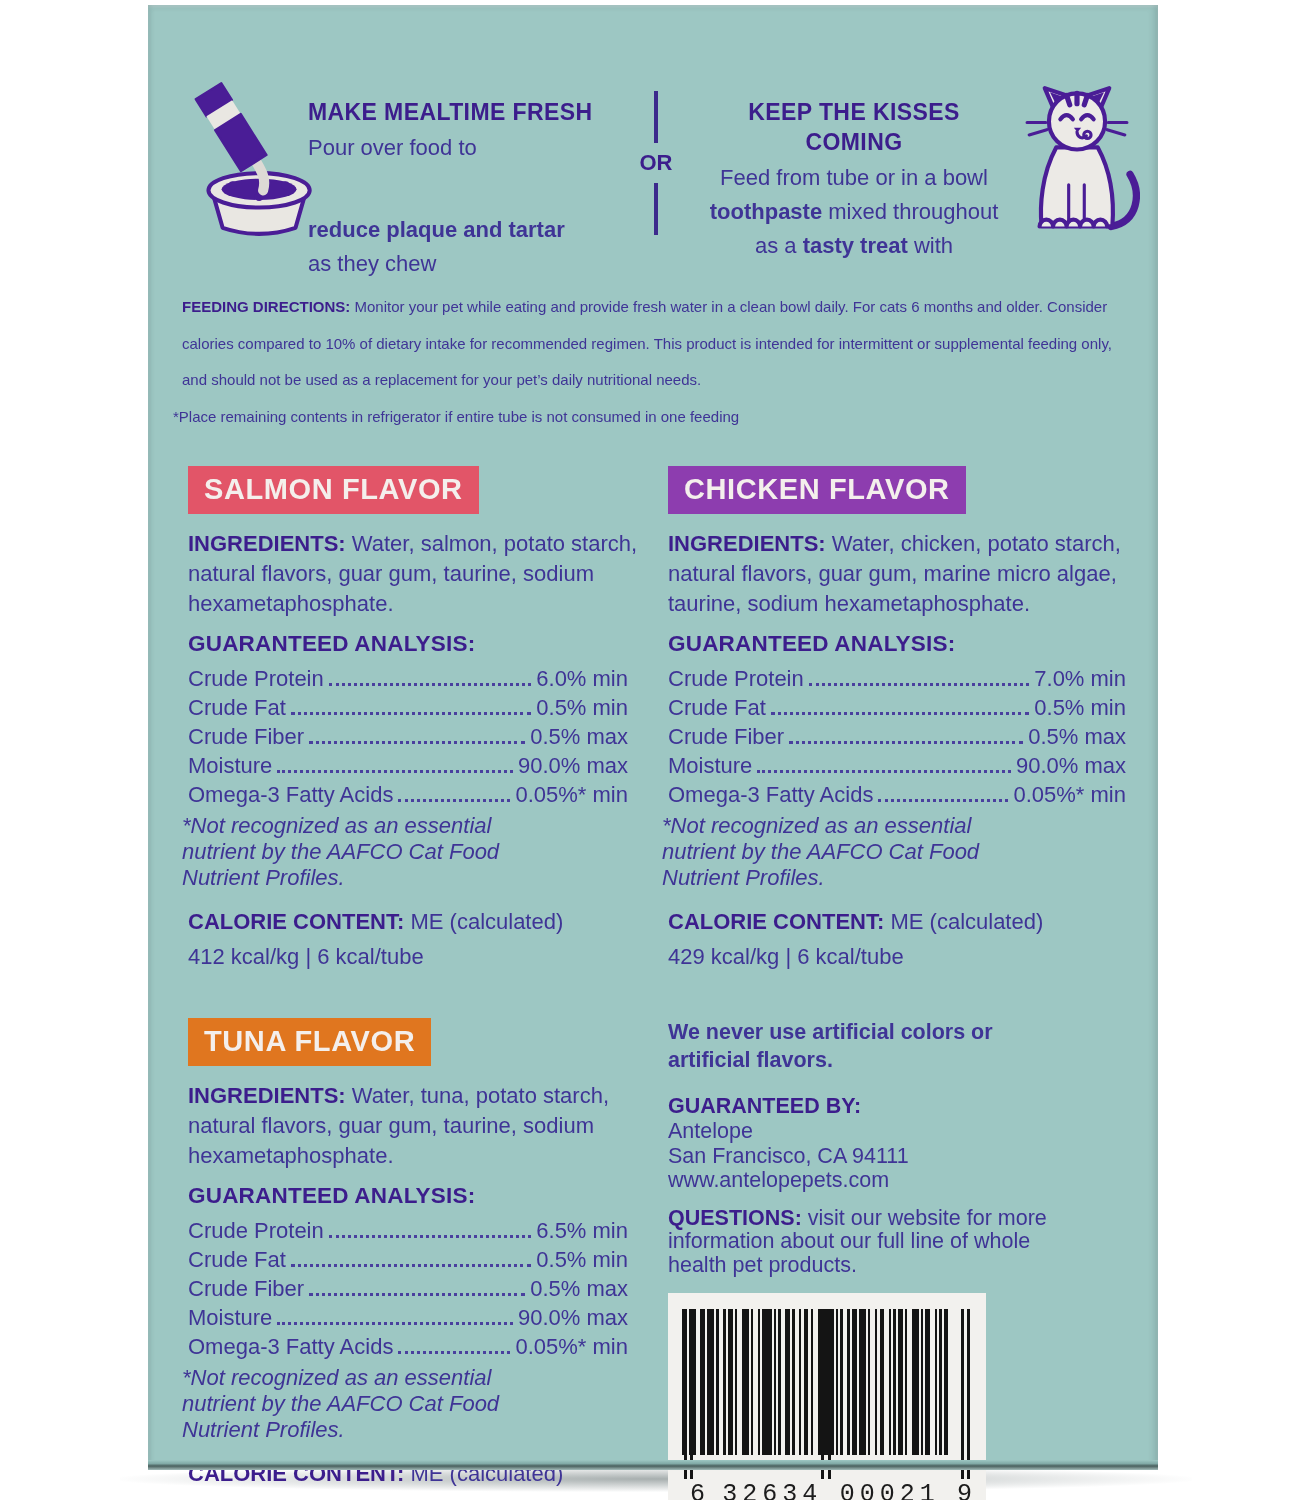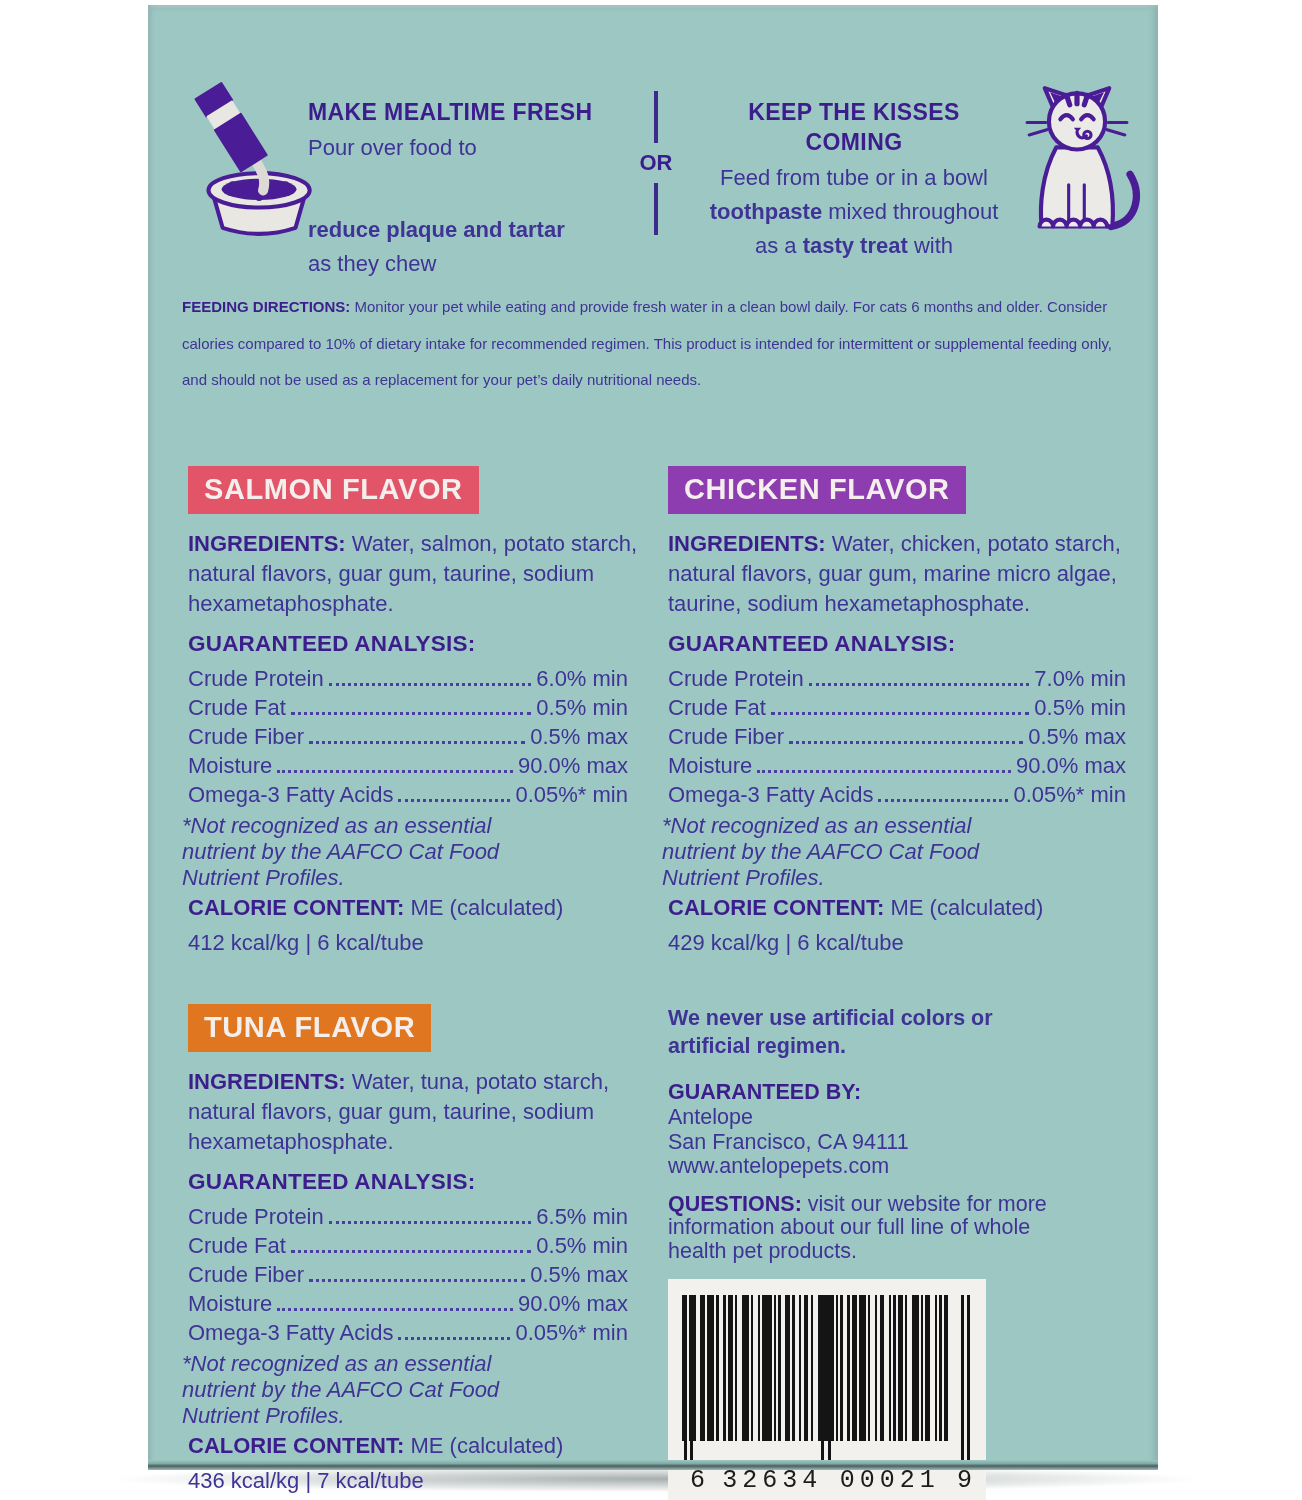--- a/index.html
+++ b/index.html
@@ -36,21 +36,21 @@
   .col-left{left:40px;width:452px;}
   .col-right{left:520px;width:465px;}
   .badge{display:inline-block;padding:7px 16px 8px;font-size:29px;font-weight:bold;color:#f4efec;letter-spacing:.6px;}
   .ing{margin:15px 0 6px;line-height:30px;}
   .ga-header{font-size:22.5px;margin:12px 0 7px;letter-spacing:.2px;}
   .ga-row{display:flex;align-items:baseline;line-height:29px;}
   .col-left .ga-row{width:440px;}
   .col-right .ga-row{width:458px;}
   .ga-row .dots{flex:1;border-bottom:3px dotted #4a3f9e;margin:0 5px 6px 5px;}
   .disc{font-style:italic;line-height:26px;margin:4px 0 0 -6px;width:330px;}
-  .cal{margin:4px 0 0;}
+  .cal{margin:18px 0 0;}
   .calval{margin:9px 0 0;}
   .flavor-tuna{margin-top:48px;}
   .footer-info{margin-top:48px;font-size:21.5px;}
   .footer-info p{margin:0;}
   .noartificial{font-weight:bold;width:370px;line-height:28px;color:#3f3496;}
   .dist-label{margin-top:20px !important;}
   .addr{line-height:24.5px;}
   .questions{margin-top:14px !important;width:408px;line-height:23.5px;}
 
   
@@ -128,20 +128,21 @@
           <path d="M90 36 H108 M89 43 L106 48" stroke-width="3" fill="none"></path>
           <path d="M52 96 V132 M67 96 V132" stroke-width="3" fill="none"></path>
           <path d="M24 136 a6.5 6.5 0 0 1 13 0 a6.5 6.5 0 0 1 13 0 a6.5 6.5 0 0 1 13 0 a6.5 6.5 0 0 1 13 0 a6.5 6.5 0 0 1 13 0" fill="#eceae6"></path>
         </g>
       </svg>
     </div>
 
     <div class="feeding">
       <span class="hdr">FEEDING DIRECTIONS:</span>
       <span>Monitor your pet while eating and provide fresh water in a clean bowl daily. For cats 6 months and older. Consider calories compared to 10% of dietary intake for recommended regimen. This product is intended for intermittent or supplemental feeding only, and should not be used as a replacement for your pet’s daily nutritional needs.</span>
+      <div class="note">*Place remaining contents in refrigerator if entire tube is not consumed in one feeding</div>
     </div>
 
     <div class="col col-left">
 
       <section class="flavor">
         <div class="badge" style="background-color: rgb(226, 85, 104);">SALMON FLAVOR</div>
         <p class="ing"><span class="hdr">INGREDIENTS:</span> <span>Water, salmon, potato starch, natural flavors, guar gum, taurine, sodium hexametaphosphate.</span></p>
         <div class="ga-header hdr">GUARANTEED ANALYSIS:</div>
         <div class="ga">
           <div class="ga-row">
@@ -244,21 +245,21 @@
               <span class="dots"></span>
               <span>0.05%* min</span>
             </div>
         </div>
         <p class="disc">*Not recognized as an essential nutrient by the AAFCO Cat Food Nutrient Profiles.</p>
         <p class="cal"><span class="hdr">CALORIE CONTENT:</span> <span>ME (calculated)</span></p>
         <p class="calval">429 kcal/kg | 6 kcal/tube</p>
       </section>
 
       <section class="footer-info">
-        <p class="noartificial">We never use artificial colors or artificial regimen.</p>
+        <p class="noartificial">We never use artificial colors or artificial flavors.</p>
         <p class="hdr dist-label">GUARANTEED BY:</p>
         <p class="addr">Antelope</p>
         <p class="addr">San Francisco, CA 94111</p>
         <p class="addr">www.antelopepets.com</p>
         <p class="questions"><span class="hdr">QUESTIONS:</span> <span>visit our website for more information about our full line of whole health pet products.</span></p>
 
         <div class="barcode">
           <div class="bars" id="bars">
               <div style="width: 4.6px; margin-right: 2.3px;"></div>
               <div style="width: 2.3px; margin-right: 2.3px;"></div>

